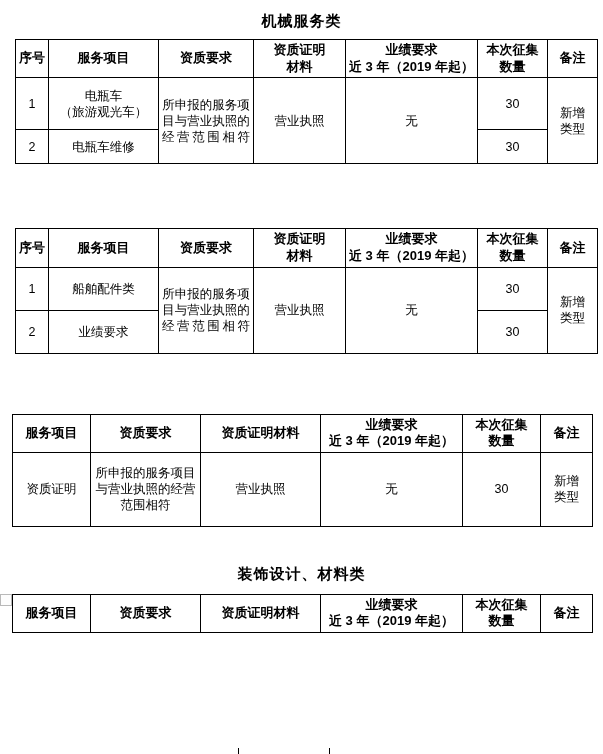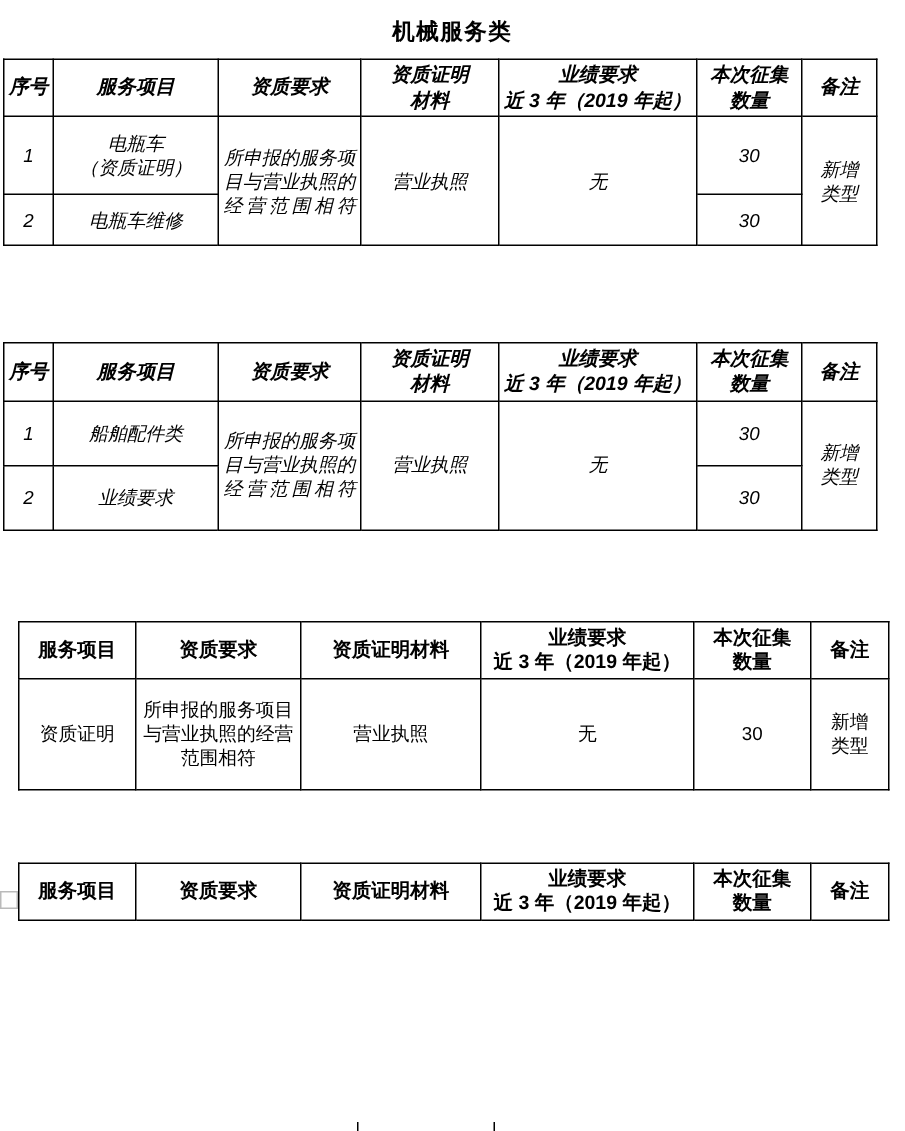--- a/index.html
+++ b/index.html
@@ -68,22 +68,21 @@
     text-align: center;
     padding-left: 5px;
     padding-right: 5px;
   }
   .num-cell {
     font-size: 12px;
   }
   
   .tbl-a {
     width: 570px;
-    margin-left: 2px;
-    font-style: italic;
+    margin-left: 15px;
   }
   
   .tbl-b {
     width: 580px;
     margin-left: 12px;
   }
   .spacer-26 { height: 26px; }
   .spacer-12 { height: 12px; }
   .left-marker {
     position: absolute;
@@ -142,21 +141,21 @@
           <th class="hdr-two-line">
             <div>本次征集</div>
             <div>数量</div>
           </th>
           <th>备注</th>
         </tr>
         <tr style="height:52px">
           <td class="num-cell">1</td>
           <td>
             <div>电瓶车</div>
-            <div>（资质证明）</div>
+            <div>（旅游观光车）</div>
           </td>
           <td rowspan="2" class="justify-cell">所申报的服务项目与营业执照的经营范围相符</td>
           <td rowspan="2">营业执照</td>
           <td rowspan="2">无</td>
           <td>30</td>
           <td rowspan="2">
             <div>新增</div>
             <div>类型</div>
           </td>
         </tr>
@@ -263,20 +262,21 @@
             <div>类型</div>
           </td>
         </tr>
       </tbody>
     </table>
   </div>
 
   <div style="height:38px"></div>
 
   <div class="section">
+    <div class="section-title">装饰设计、材料类</div>
     <div style="height:10px"></div>
     <table class="doc-table tbl-b">
       <colgroup>
         <col style="width:78px">
         <col style="width:110px">
         <col style="width:120px">
         <col style="width:142px">
         <col style="width:78px">
         <col style="width:52px">
       </colgroup>

